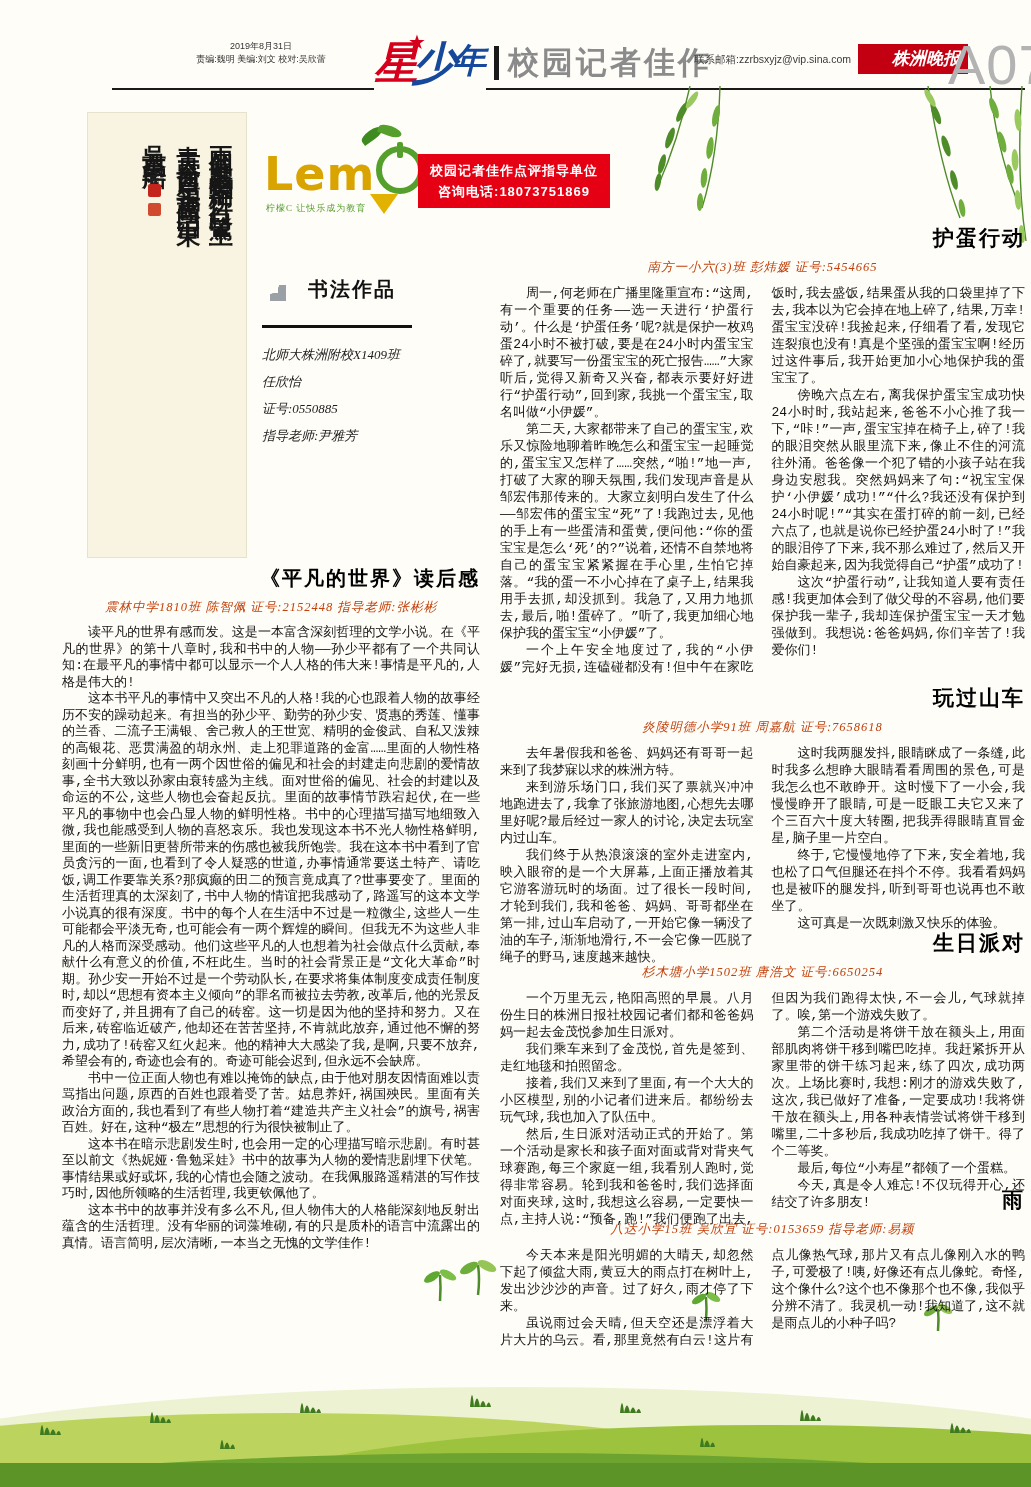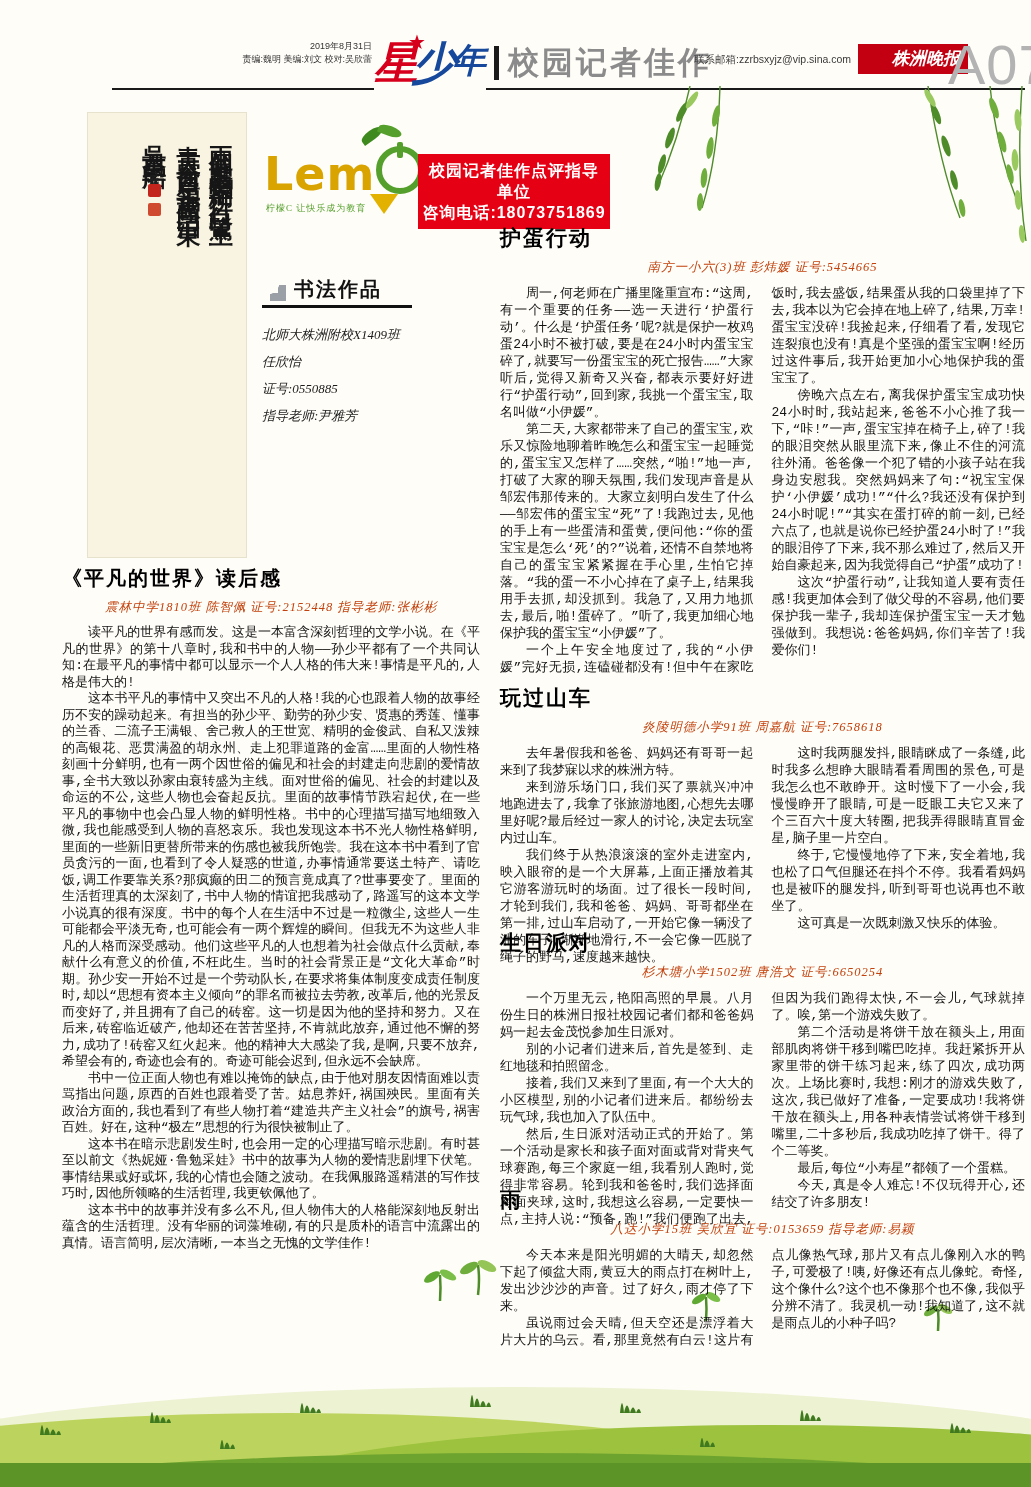--- a/index.html
+++ b/index.html
@@ -4,21 +4,21 @@
 <style>
   html,body { margin:0; padding:0; background:#d9d9d9; }
   .page {
     position:relative; width:1031px; height:1487px; margin:0 auto;
     background:#fffdf8; overflow:hidden;
     font-family:"Liberation Serif","DejaVu Serif",serif; color:#111;
   }
   .sans { font-family:"Liberation Sans","DejaVu Sans",sans-serif; }
 
   
-  .hdr-credits { position:absolute; top:40px; left:150px; width:222px; text-align:right;
+  .hdr-credits { position:absolute; top:40px; left:150px; width:222px; text-align:center;
     font-size:9px; line-height:13px; color:#333;
     font-family:"Liberation Sans","DejaVu Sans",sans-serif; }
   .hdr-rule { position:absolute; top:88px; left:112px; width:913px; height:2px; background:#1a1a1a; z-index:1; }
   .logo { position:absolute; top:34px; left:374px; width:112px; height:72px; background:#fffdf8;
     z-index:2; text-align:center; font-weight:bold; font-style:italic;
     font-family:"Liberation Sans","DejaVu Sans",sans-serif; }
   .logo .c1 { font-size:44px; color:#d6001c; }
   .logo .c2 { font-size:44px; color:#16489c; margin-left:-6px; }
   .logo .c3 { font-size:34px; color:#16489c; margin-left:-4px; vertical-align:6px; }
   .logo .star { position:absolute; top:-4px; left:34px; color:#d6001c; font-size:20px; font-style:normal; }
@@ -54,33 +54,33 @@
     background:#55a02c; transform:translateX(-50%); border-radius:2px; }
   .leaf { position:absolute; width:24px; height:10px; background:#55a02c; border-radius:50% 50% 50% 0; }
   .leaf.l1 { top:-16px; left:96px; transform:rotate(-35deg); background:#3f8a1f; }
   .leaf.l2 { top:-20px; left:114px; transform:rotate(20deg); }
   .lemon-pin { position:absolute; top:66px; left:112px; width:0; height:0;
     border-left:14px solid transparent; border-right:14px solid transparent;
     border-top:20px solid #e3b100; }
   .lemon-tagline { position:absolute; top:74px; left:8px; font-size:9px; color:#55a02c; letter-spacing:1px; }
   .lemon-banner { position:absolute; top:26px; left:160px; width:184px; background:#e60013;
     color:#fff; font-weight:bold; text-align:center; padding:6px 4px;
-    font-size:16px; line-height:21px; letter-spacing:1px;
+    font-size:13px; line-height:21px; letter-spacing:1px;
     font-family:"Liberation Sans","DejaVu Sans",sans-serif; }
 
   
   .shufa { position:absolute; top:276px; left:262px; width:220px; z-index:2; }
-  .shufa-head { display:flex; align-items:flex-end; gap:6px; border-bottom:3px solid #111;
-    padding-bottom:2px; width:150px; }
+  .shufa-head { display:flex; align-items:flex-end; gap:20px; border-bottom:3px solid #111;
+    padding-bottom:22px; width:150px; }
   .shufa-title { font-size:20px; font-weight:bold; letter-spacing:2px; }
   .shufa-info { margin-top:13px; font-size:13px; line-height:27px; font-style:italic; color:#1c1c1c; }
 
   
   .article { position:absolute; z-index:2; }
-  .a-title { text-align:left; font-weight:bold; color:#000; margin:0 0 7px;
+  .a-title { text-align:right; font-weight:bold; color:#000; margin:0 0 7px;
     font-size:21px; letter-spacing:2px; }
   .a-byline { text-align:center; font-size:12.5px; color:#c2410c; margin:0 0 9px;
     font-style:italic; letter-spacing:1px; }
   .a-body { font-size:13px; line-height:17px; text-align:justify; color:#141414;font-family:Liberation Mono, monospace; }
   .a-body p { margin:0; text-indent:2em; }
   .cols2 { columns:2; column-gap:18px; }
   .art-pingfan  { top:565px;  left:62px;  width:418px; }
   .art-pingfan .a-body { line-height:16.5px; }
   .art-hudan    { top:224px;  left:500px; width:525px; }
   .art-wan      { top:684px;  left:500px; width:525px; }
@@ -223,21 +223,21 @@
         <p>终于,它慢慢地停了下来,安全着地,我也松了口气但腿还在抖个不停。我看看妈妈也是被吓的腿发抖,听到哥哥也说再也不敢坐了。</p>
         <p>这可真是一次既刺激又快乐的体验。</p>
       </div>
   </div>
 
   <div class="article art-shengri">
     <h2 class="a-title">生日派对</h2>
     <div class="a-byline">杉木塘小学1502班 唐浩文 证号:6650254</div>
     <div class="a-body cols2">
         <p>一个万里无云,艳阳高照的早晨。八月份生日的株洲日报社校园记者们都和爸爸妈妈一起去金茂悦参加生日派对。</p>
-        <p>别的小记者们进来后,首先是签到、走红地毯和拍照留念。</p>
+        <p>我们乘车来到了金茂悦,首先是签到、走红地毯和拍照留念。</p>
         <p>接着,我们又来到了里面,有一个大大的小区模型,别的小记者们进来后。都纷纷去玩气球,我也加入了队伍中。</p>
         <p>然后,生日派对活动正式的开始了。第一个活动是家长和孩子面对面或背对背夹气球赛跑,每三个家庭一组,我看别人跑时,觉得非常容易。轮到我和爸爸时,我们选择面对面夹球,这时,我想这么容易,一定要快一点,主持人说:“预备,跑!”我们便跑了出去,但因为我们跑得太快,不一会儿,气球就掉了。唉,第一个游戏失败了。</p>
         <p>第二个活动是将饼干放在额头上,用面部肌肉将饼干移到嘴巴吃掉。我赶紧拆开从家里带的饼干练习起来,练了四次,成功两次。上场比赛时,我想:刚才的游戏失败了,这次,我已做好了准备,一定要成功!我将饼干放在额头上,用各种表情尝试将饼干移到嘴里,二十多秒后,我成功吃掉了饼干。得了个二等奖。</p>
         <p>最后,每位“小寿星”都领了一个蛋糕。</p>
         <p>今天,真是令人难忘!不仅玩得开心,还结交了许多朋友!</p>
       </div>
   </div>
 
   <div class="article art-yu">
     <h2 class="a-title">雨</h2>

